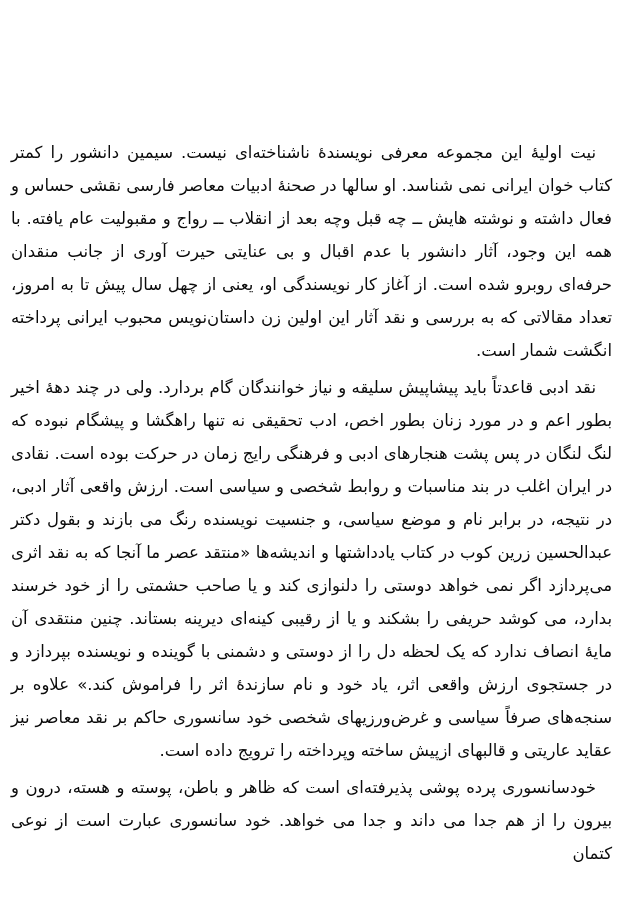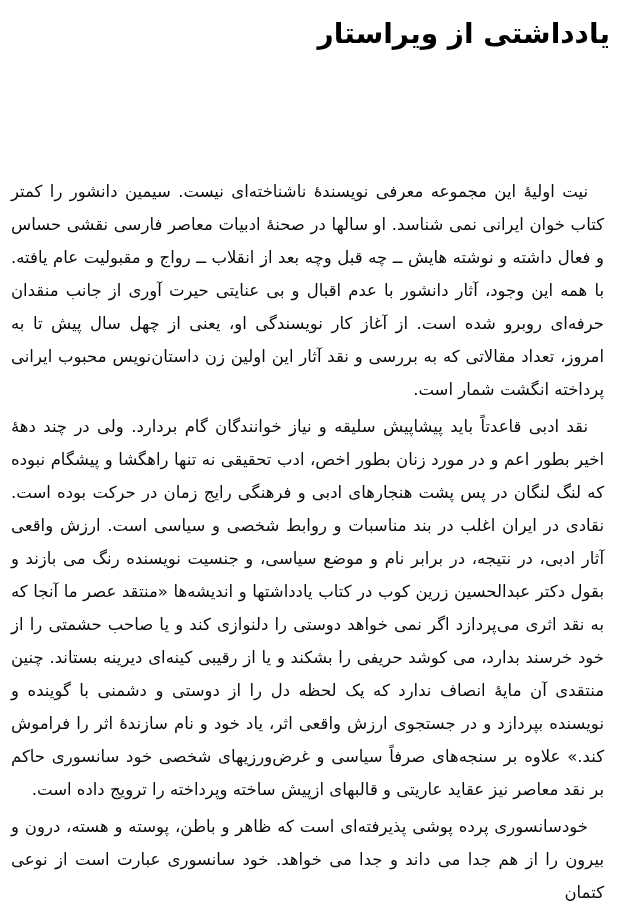--- a/index.html
+++ b/index.html
@@ -34,31 +34,30 @@
   .spacer {
     height: 122px;
   }
   .body-text {
     font-size: 16.5px;
     line-height: 33px;
     text-align: justify;
     text-justify: inter-word;
   }
   .body-text p.para {
-    margin: 0 8px 4px 0;
+    margin: 0 0 4px 0;
     text-indent: 16px; 
   }
   .body-text .bold {
     font-weight: normal;
   }
 </style>
 </head>
 <body>
 
 <div class="page">
-  <h1 class="title">یادداشتی از ویراستار</h1>
   <div class="spacer"></div>
   <div class="body-text">
       <p class="para"><span>نیت اولیهٔ این مجموعه معرفی نویسندهٔ ناشناخته‌ای نیست. سیمین دانشور را کمتر کتاب خوان ایرانی نمی شناسد. او سالها در صحنهٔ ادبیات معاصر فارسی نقشی حساس و فعال داشته و نوشته هایش ــ چه قبل وچه بعد از انقلاب ــ رواج و مقبولیت عام یافته. با همه این وجود، آثار دانشور با عدم اقبال و بی عنایتی حیرت آوری از جانب منقدان حرفه‌ای روبرو شده است. از آغاز کار نویسندگی او، یعنی از چهل سال پیش تا به امروز، تعداد مقالاتی که به بررسی و نقد آثار این اولین زن داستان‌نویس محبوب ایرانی پرداخته انگشت شمار است.</span></p>
       <p class="para"><span>نقد ادبی قاعدتاً باید پیشاپیش سلیقه و نیاز خوانندگان گام بردارد. ولی در چند دههٔ اخیر بطور اعم و در مورد زنان بطور اخص، ادب تحقیقی نه تنها راهگشا و پیشگام نبوده که لنگ لنگان در پس پشت هنجارهای ادبی و فرهنگی رایج زمان در حرکت بوده است. نقادی در ایران اغلب در بند مناسبات و روابط شخصی و سیاسی است. ارزش واقعی آثار ادبی، در نتیجه، در برابر نام و موضع سیاسی، و جنسیت نویسنده رنگ می بازند و بقول دکتر عبدالحسین زرین کوب در کتاب </span><span class="bold">یادداشتها و اندیشه‌ها</span><span> «منتقد عصر ما آنجا که به نقد اثری می‌پردازد اگر نمی خواهد دوستی را دلنوازی کند و یا صاحب حشمتی را از خود خرسند بدارد، می کوشد حریفی را بشکند و یا از رقیبی کینه‌ای دیرینه بستاند. چنین منتقدی آن مایهٔ انصاف ندارد که یک لحظه دل را از دوستی و دشمنی با گوینده و نویسنده بپردازد و در جستجوی ارزش واقعی اثر، یاد خود و نام سازندهٔ اثر را فراموش کند.» علاوه بر سنجه‌های صرفاً سیاسی و غرض‌ورزیهای شخصی خود سانسوری حاکم بر نقد معاصر نیز عقاید عاریتی و قالبهای ازپیش ساخته وپرداخته را ترویج داده است.</span></p>
       <p class="para"><span>خودسانسوری پرده پوشی پذیرفته‌ای است که ظاهر و باطن، پوسته و هسته، درون و بیرون را از هم جدا می داند و جدا می خواهد. خود سانسوری عبارت است از نوعی کتمان</span></p>
     </div>
 </div>
 
 </body></html>

